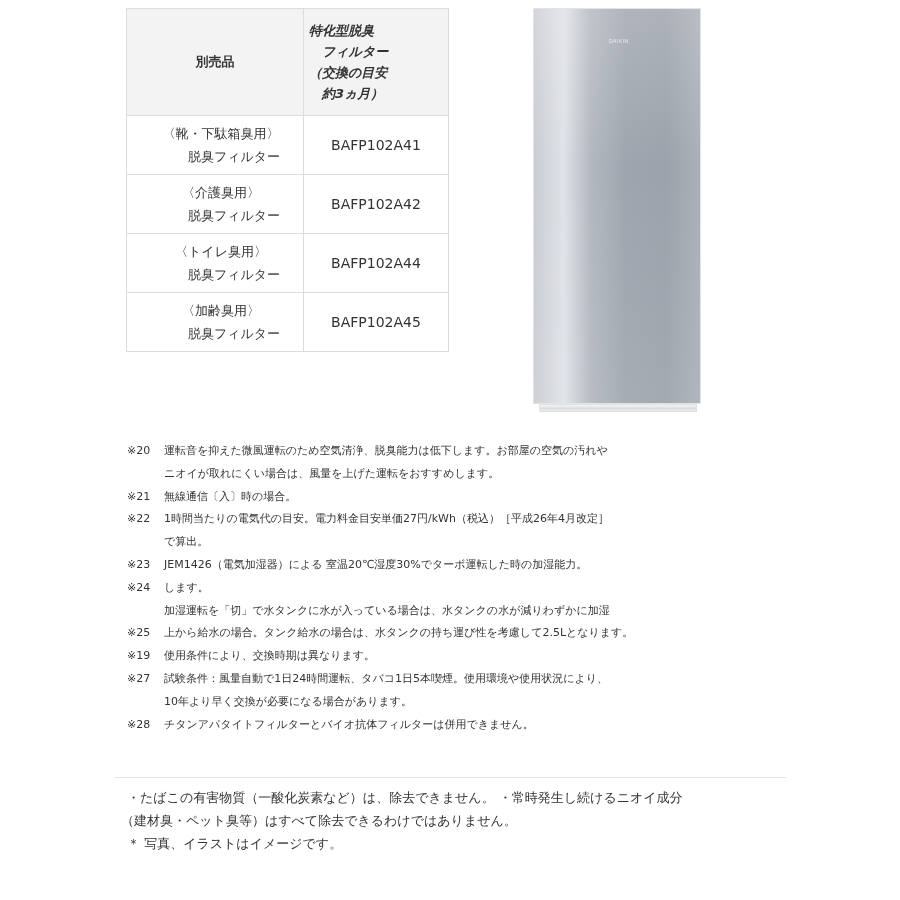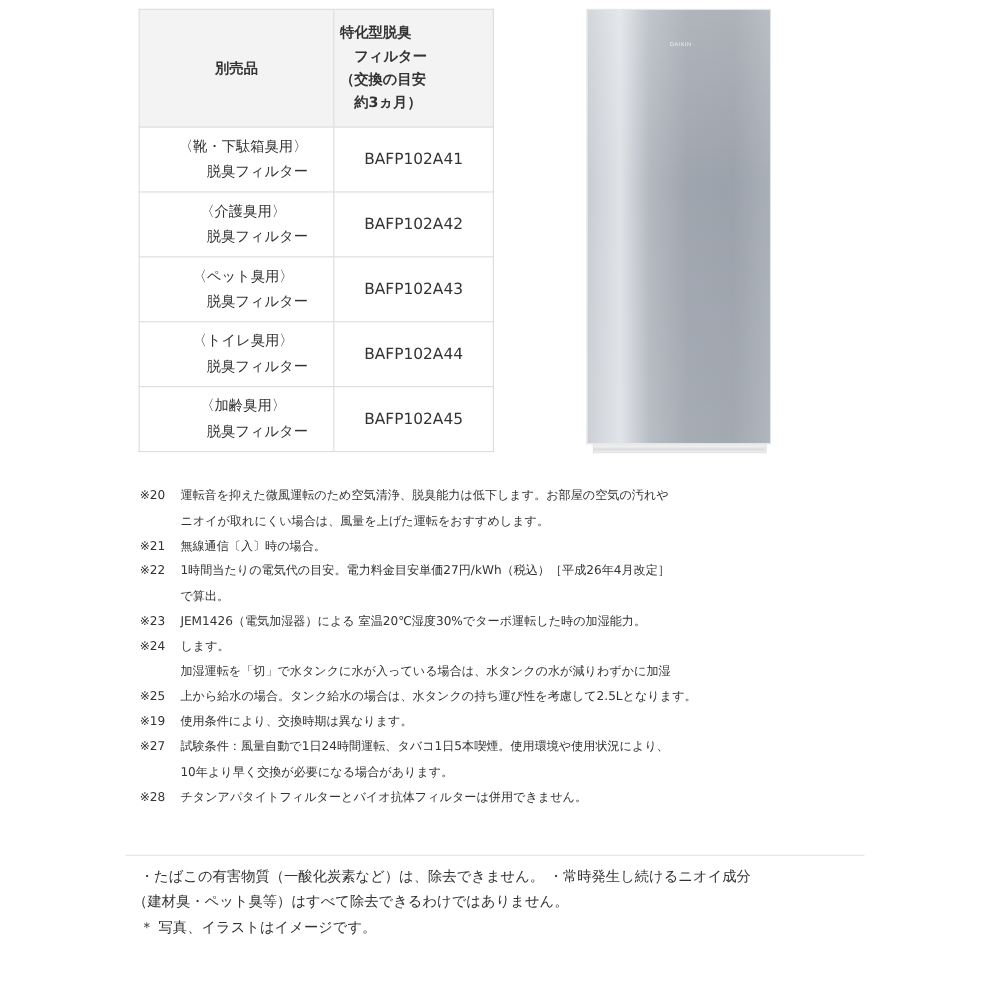--- a/index.html
+++ b/index.html
@@ -16,21 +16,21 @@
       border: 1px solid #dcdcdc; padding: 0; vertical-align: middle;
     }
     .acc-table th {
       background: #f3f3f3; font-weight: bold; font-size: 13px; color: #333;
     }
     .acc-table .col1 { width: 176px; }
     .acc-table .col2 { width: 139px; }
     .hdr-row th { height: 106px; }
     .hdr-c1 { text-align: center; }
     .hdr-c2 { text-align: left; padding-left: 5px !important; line-height: 21px; }
-    .hdr-c2 span { display: block; white-space: nowrap; }
+    .hdr-c2 span { display: block; white-space: nowrap; font-style: italic; }
     .body-row td { height: 58px; }
     .cell-name { text-align: center; line-height: 23px; padding-left: 12px !important; }
     .cell-name .l1 { display: block; }
     .cell-name .l2 { display: block; padding-left: 26px; }
     .cell-code { text-align: center; font-size: 14px; }
 
     .product {
       position: absolute; left: 533px; top: 8px; width: 168px; height: 404px;
     }
     .product-body {
@@ -93,27 +93,20 @@
   </tr>
   <tr class="body-row">
     <td class="cell-name">
       <span class="l1">〈介護臭用〉</span>
       <span class="l2">脱臭フィルター</span>
     </td>
     <td class="cell-code">BAFP102A42</td>
   </tr>
   <tr class="body-row">
     <td class="cell-name">
-      <span class="l1">〈ペット臭用〉</span>
-      <span class="l2">脱臭フィルター</span>
-    </td>
-    <td class="cell-code">BAFP102A43</td>
-  </tr>
-  <tr class="body-row">
-    <td class="cell-name">
       <span class="l1">〈トイレ臭用〉</span>
       <span class="l2">脱臭フィルター</span>
     </td>
     <td class="cell-code">BAFP102A44</td>
   </tr>
   <tr class="body-row">
     <td class="cell-name">
       <span class="l1">〈加齢臭用〉</span>
       <span class="l2">脱臭フィルター</span>
     </td>

